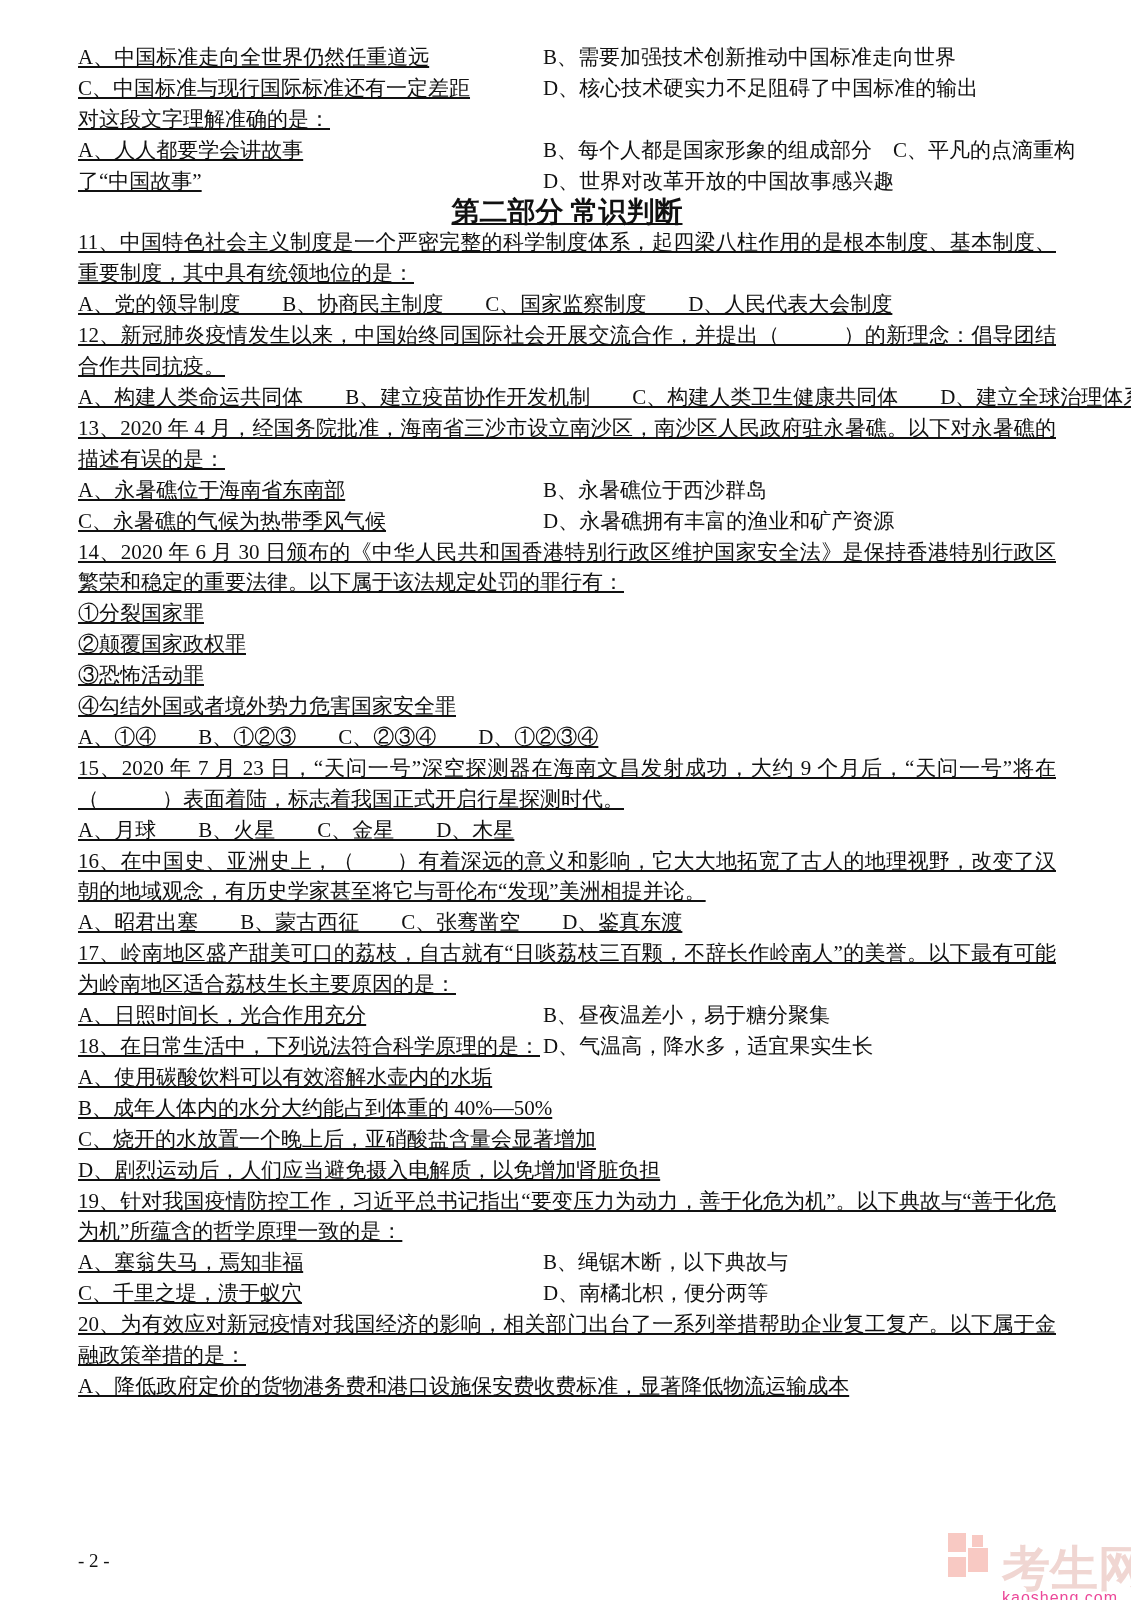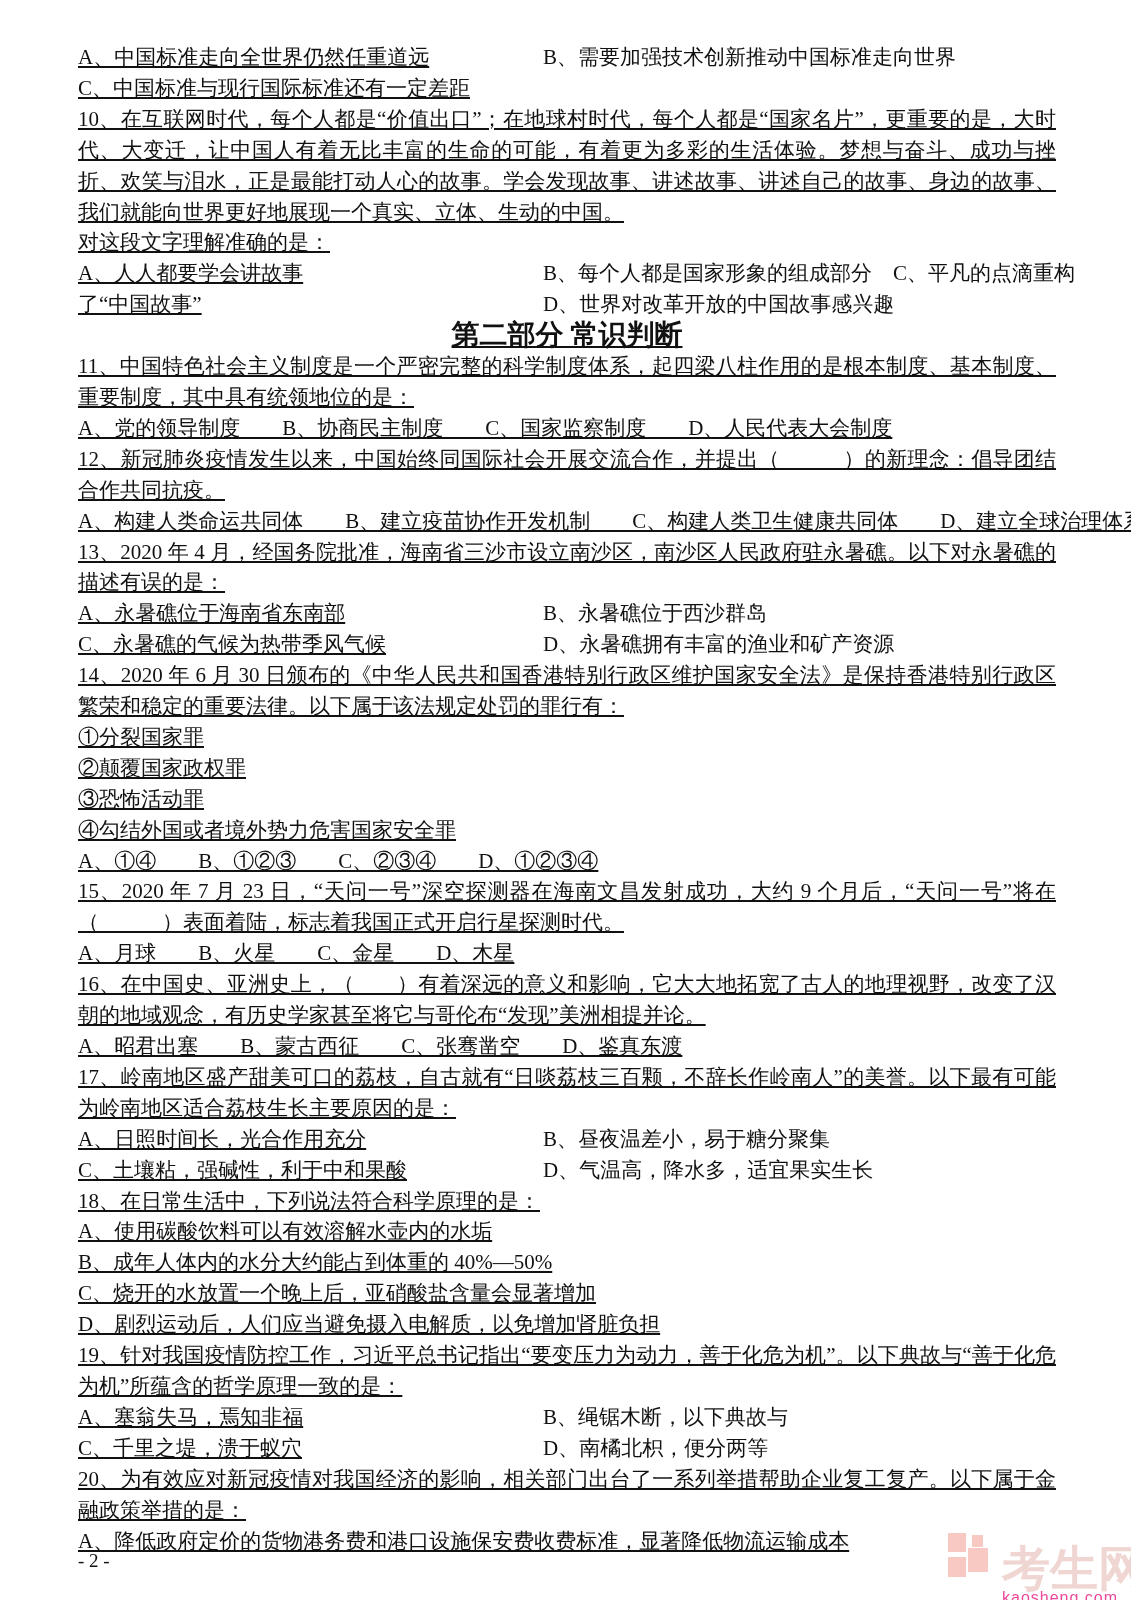--- a/index.html
+++ b/index.html
@@ -53,23 +53,23 @@
 
 <div class="page">
   <div class="content">
 
     <div class="opt-row">
       <span>A、中国标准走向全世界仍然任重道远</span>
       <span class="col2">B、需要加强技术创新推动中国标准走向世界</span>
     </div>
     <div class="opt-row">
       <span>C、中国标准与现行国际标准还有一定差距</span>
+      <span class="col2">D、核心技术硬实力不足阻碍了中国标准的输出</span>
     </div>
 
-    <p>10、在互联网时代，每个人都是“价值出口”；在地球村时代，每个人都是“国家名片”，更重要的是，大时代、大变迁，让中国人有着无比丰富的生命的可能，有着更为多彩的生活体验。梦想与奋斗、成功与挫折、欢笑与泪水，正是最能打动人心的故事。学会发现故事、讲述故事、讲述自己的故事、身边的故事、我们就能向世界更好地展现一个真实、立体、生动的中国。</p>
     <p>对这段文字理解准确的是：</p>
     <div class="opt-row">
       <span>A、人人都要学会讲故事</span>
       <span class="col2">B、每个人都是国家形象的组成部分　C、平凡的点滴重构</span>
     </div>
     <div class="opt-row">
       <span>了“中国故事”</span>
       <span class="col2">D、世界对改革开放的中国故事感兴趣</span>
     </div>
 
@@ -103,21 +103,20 @@
 
     <p>16、在中国史、亚洲史上，（　　）有着深远的意义和影响，它大大地拓宽了古人的地理视野，改变了汉朝的地域观念，有历史学家甚至将它与哥伦布“发现”美洲相提并论。</p>
     <div class="inline-opts">A、昭君出塞　　B、蒙古西征　　C、张骞凿空　　D、鉴真东渡</div>
 
     <p>17、岭南地区盛产甜美可口的荔枝，自古就有“日啖荔枝三百颗，不辞长作岭南人”的美誉。以下最有可能为岭南地区适合荔枝生长主要原因的是：</p>
     <div class="opt-row">
       <span>A、日照时间长，光合作用充分</span>
       <span class="col2">B、昼夜温差小，易于糖分聚集</span>
     </div>
     <div class="opt-row">
-      <span>C、土壤粘，强碱性，利于中和果酸</span>
       <span class="col2">D、气温高，降水多，适宜果实生长</span>
     </div>
 
     <p>18、在日常生活中，下列说法符合科学原理的是：</p>
     <div>A、使用碳酸饮料可以有效溶解水壶内的水垢</div>
     <div>B、成年人体内的水分大约能占到体重的 40%—50%</div>
     <div>C、烧开的水放置一个晚上后，亚硝酸盐含量会显著增加</div>
     <div>D、剧烈运动后，人们应当避免摄入电解质，以免增加肾脏负担</div>
 
     <p>19、针对我国疫情防控工作，习近平总书记指出“要变压力为动力，善于化危为机”。以下典故与“善于化危为机”所蕴含的哲学原理一致的是：</p>

